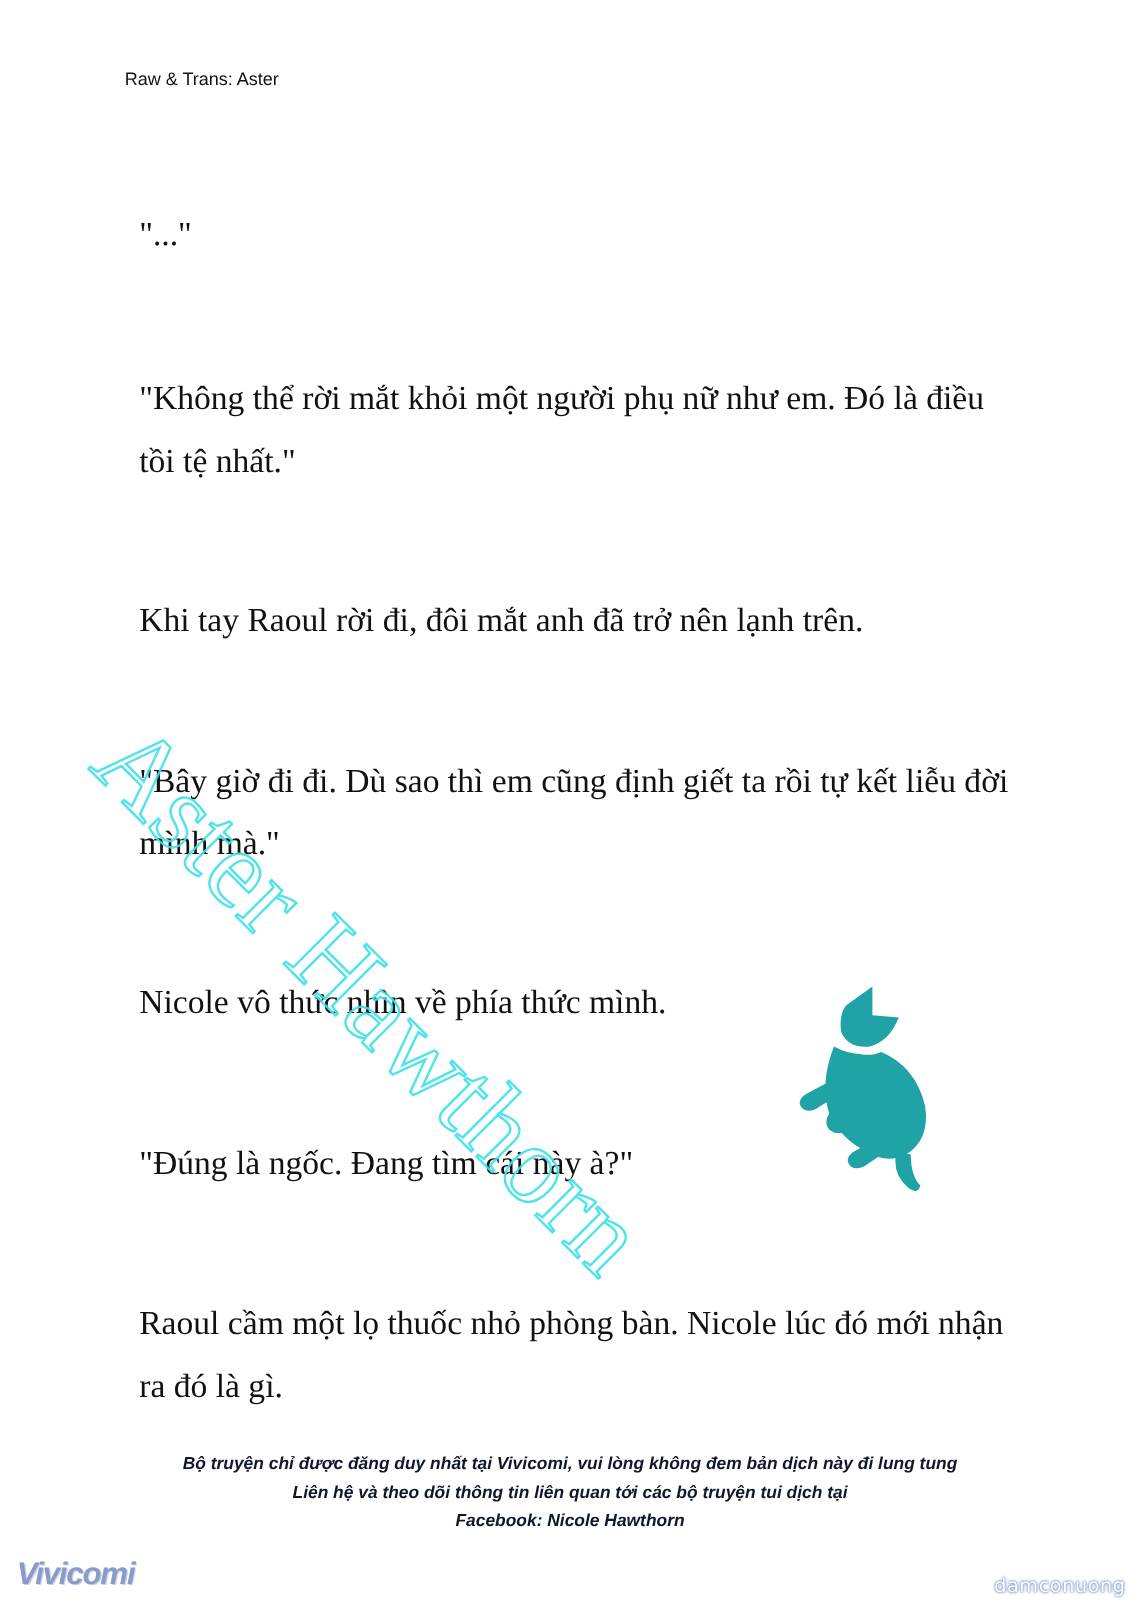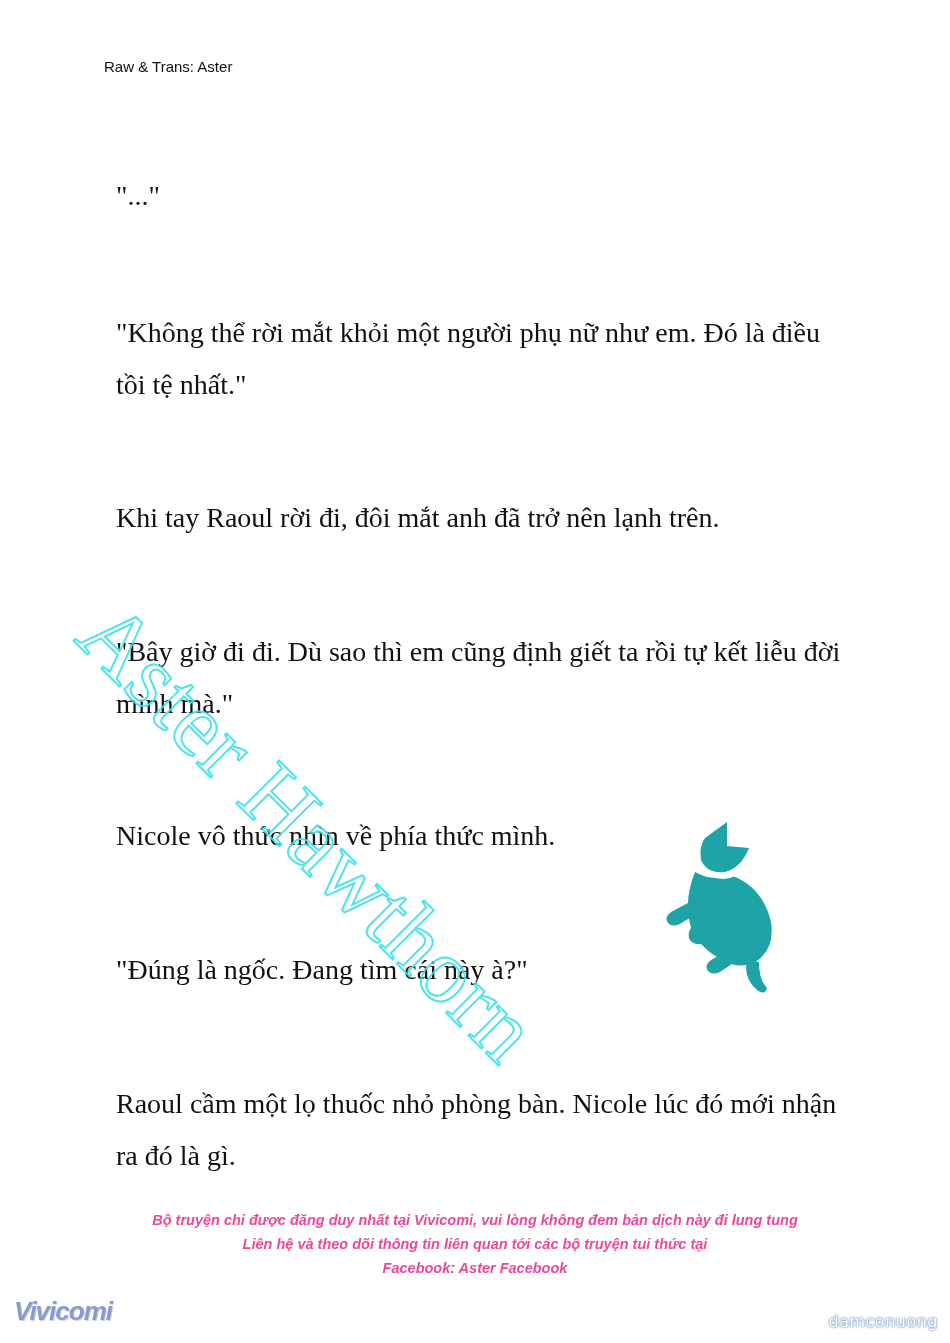--- a/index.html
+++ b/index.html
@@ -21,21 +21,21 @@
     font-family: "Liberation Serif", serif; font-size: 92px;
     color: transparent; -webkit-text-stroke: 2px #3fe0e8;
     transform: rotate(45deg); transform-origin: left center;
     white-space: nowrap; letter-spacing: 1px; opacity: 0.9;
     pointer-events: none;
   }
   .cat { position: absolute; left: 655px; top: 810px; width: 125px; height: 185px; }
   .footer-notice {
     position: absolute; left: 0; width: 950px; top: 1208px;
     font-family: "Liberation Sans", sans-serif; font-style: italic; font-weight: bold;
-    font-size: 14.5px; color: #ec4899; text-align: center; line-height: 24px;
+    font-size: 14.5px; color: #0f172a; text-align: center; line-height: 24px;
   }
   .footer-notice div { margin: 0; }
   .logo-left {
     position: absolute; left: 14px; top: 1296px;
     font-family: "Liberation Sans", sans-serif; font-style: italic; font-weight: bold;
     font-size: 26px; color: #8a9bc9; letter-spacing: -1px;
     text-shadow: 1px 1px 0 #c8d2ea;
   }
   .logo-right {
     position: absolute; right: 12px; top: 1312px;
@@ -73,18 +73,18 @@
 
     <path d="M74 140 L56 150 Q48 156 54 162 Q60 166 68 160 L86 148 Z"></path>
 
     <path d="M92 150 Q88 168 102 180 Q110 186 112 178 Q104 170 104 152 Z"></path>
   </g>
   <path d="M56 64 Q68 70 80 64" stroke="#ffffff" stroke-width="4" fill="none"></path>
 </svg>
 
 <div class="footer-notice">
   <div>Bộ truyện chỉ được đăng duy nhất tại Vivicomi, vui lòng không đem bản dịch này đi lung tung</div>
-  <div>Liên hệ và theo dõi thông tin liên quan tới các bộ truyện tui thức tại</div>
-  <div>Facebook: Aster Facebook</div>
+  <div>Liên hệ và theo dõi thông tin liên quan tới các bộ truyện tui dịch tại</div>
+  <div>Facebook: Nicole Hawthorn</div>
 </div>
 
 <div class="logo-left">Vivicomi</div>
 <div class="logo-right">damconuong</div>
 
 </body></html>

